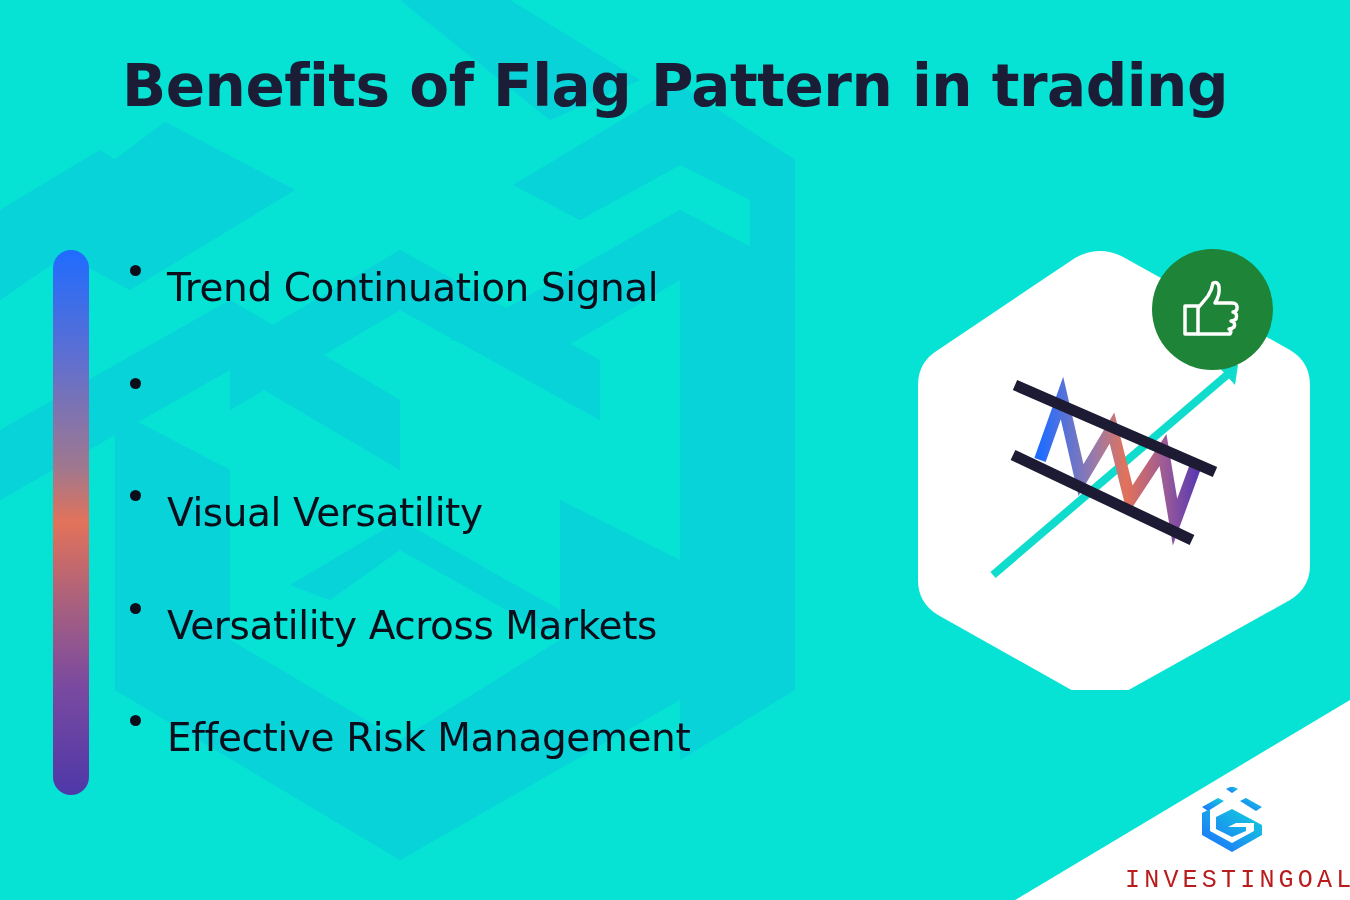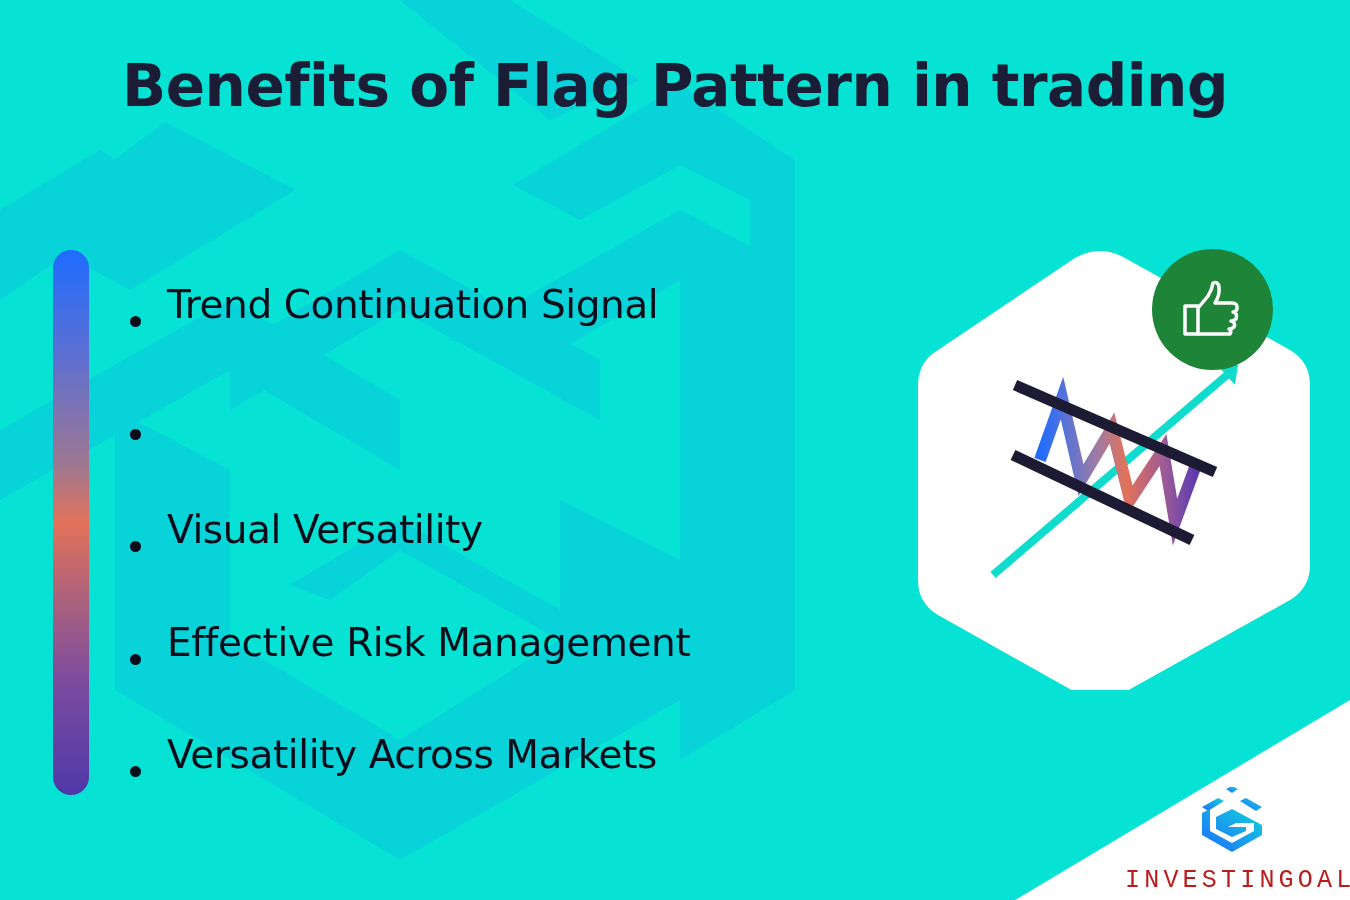--- a/index.html
+++ b/index.html
@@ -21,21 +21,21 @@
     .gradient-bar {
       position: absolute; left: 53px; top: 250px;
       width: 36px; height: 545px; border-radius: 18px;
       background: linear-gradient(to bottom, #1f6cff 0%, #5f6fd0 20%, #a0788e 40%, #e2725a 50%, #a8607e 65%, #7a4aa0 80%, #4e38a8 100%);
     }
     .benefits {
       position: absolute; left: 130px; top: 265px;
       margin: 0; padding: 0; list-style: none;
     }
     .benefit {
-      display: flex; align-items: flex-end;
+      display: flex; align-items: flex-start;
       height: 62px; margin-bottom: 50.5px;
       font-family: "DejaVu Sans", sans-serif;
       font-size: 39px; color: #0c0d1a; letter-spacing: -0.4px;
     }
     .bullet {
       width: 11px; height: 11px; border-radius: 50%;
       background: #0c0d1a; margin-right: 26px; flex: none;
     }
     .illustration { position: absolute; left: 905px; top: 240px; width: 420px; height: 450px; }
     .thumb-badge {
@@ -89,25 +89,25 @@
   </li>
   <li class="benefit">
     <span class="bullet"></span>
   </li>
   <li class="benefit">
     <span class="bullet"></span>
     <span>Visual Versatility</span>
   </li>
   <li class="benefit">
     <span class="bullet"></span>
-    <span>Effective Risk Management</span>
+    <span>Versatility Across Markets</span>
   </li>
   <li class="benefit">
     <span class="bullet"></span>
-    <span>Versatility Across Markets</span>
+    <span>Effective Risk Management</span>
   </li>
 </ul>
 
 <svg class="illustration" viewBox="0 0 420 450" xmlns="http://www.w3.org/2000/svg">
   <defs>
     <linearGradient id="zig" x1="0" y1="0" x2="1" y2="0">
       <stop offset="0" stop-color="#1f6cff"></stop>
       <stop offset="0.35" stop-color="#9a7aa8"></stop>
       <stop offset="0.55" stop-color="#e2725a"></stop>
       <stop offset="0.8" stop-color="#9a5a98"></stop>

